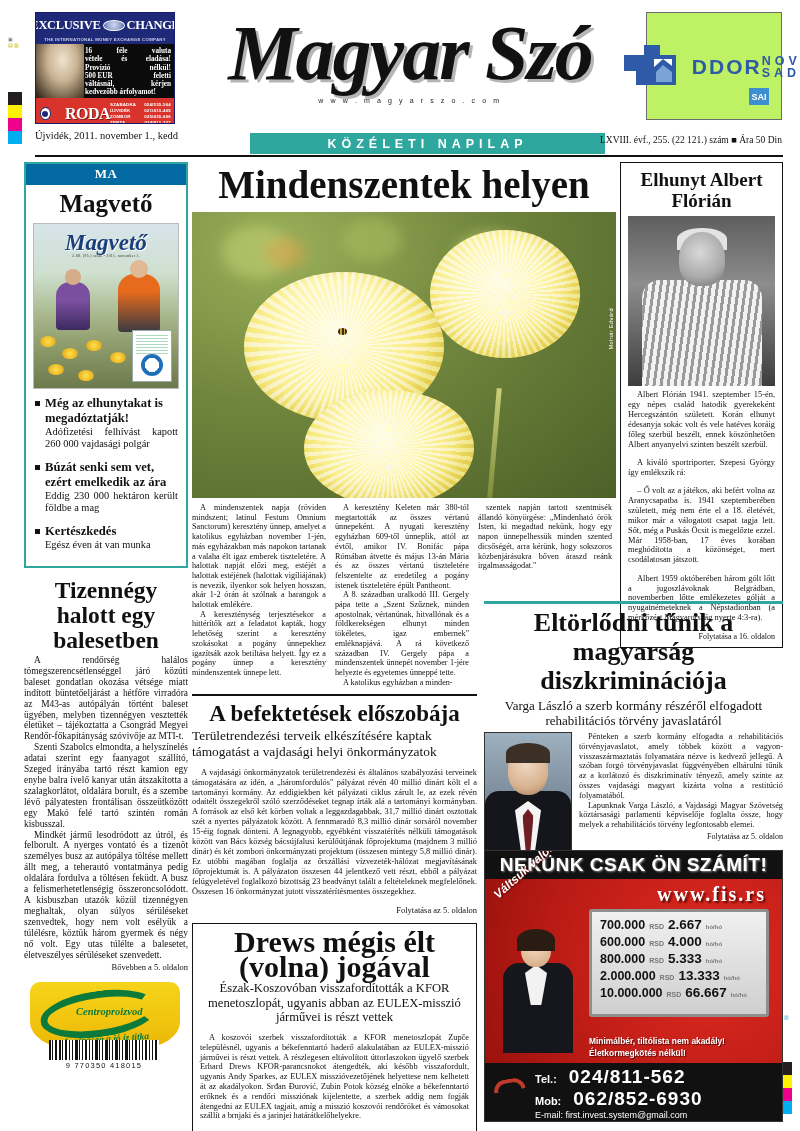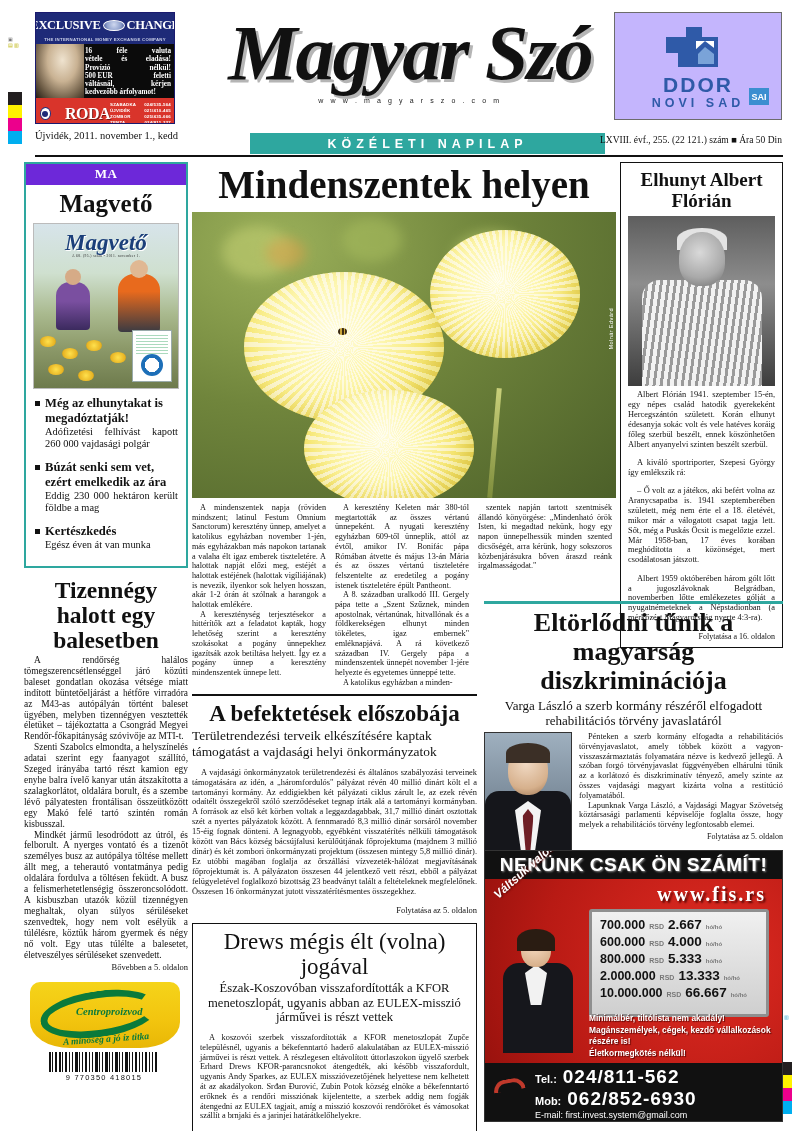--- a/index.html
+++ b/index.html
@@ -103,22 +103,22 @@
     color:#111; text-shadow:3px 3px 0 rgba(120,120,120,0.55);
     white-space:nowrap;
   }
   .masthead .web {
     font-family:"Liberation Sans", sans-serif;
     font-size:7px; letter-spacing:2.6px; color:#222; margin-top:1px;
   }
 
   .ddor {
     position:absolute; right:18px; top:12px;
-    width:168px; height:108px; border:1px solid #6c6c6c; background:#c4b5fd;
-    display:flex; flex-direction:column; align-items:center; justify-content:center;
+    width:136px; height:108px; border:1px solid #6c6c6c; background:#bef264;
+    display:flex; align-items:center; justify-content:center;
   }
   .ddor .mark { width:72px; height:48px; position:relative; margin-bottom:3px; }
   .ddor .word {
     font-family:"Liberation Sans", sans-serif; font-weight:bold;
     color:#2f5aa8; letter-spacing:1px; line-height:1;
   }
   .ddor .w1 { font-size:21px; letter-spacing:2px; }
   .ddor .w2 { font-size:12.5px; letter-spacing:4px; margin-top:2px; }
   .ddor .sai {
     position:absolute; right:12px; bottom:14px;
@@ -143,21 +143,21 @@
   }
 
   
   .col-left  { position:absolute; left:24px;  top:162px; width:164px; }
   .col-mid   { position:absolute; left:192px; top:162px; width:424px; }
   .col-right { position:absolute; left:620px; top:162px; width:163px; }
 
   
   .ma-box { border:2px solid #2ea79f; background:#fff; padding:0 0 6px 0; }
   .ma-head {
-    background:#6d28d9; color:#fff; text-align:center;
+    background:#0369a1; color:#fff; text-align:center;
     font-family:"Liberation Serif", serif; font-weight:bold;
     font-size:13px; padding:2px 0 3px 0; letter-spacing:0.5px;
   }
   .ma-title {
     text-align:center; font-weight:bold; font-size:25px; line-height:29px;
     padding:4px 0 5px 0;
   }
   .ma-photo {
     margin:0 7px; height:166px; position:relative; overflow:hidden;
     background:linear-gradient(#d7e4ea 0%, #cfe0cf 30%, #a9b98e 55%, #8d9a6a 75%, #6d7a4c 100%);
@@ -253,21 +253,21 @@
     position:absolute; left:52px; top:24px;
     font-family:"Liberation Serif", serif; font-style:italic; font-weight:bold;
     font-size:10.5px; color:#0b7a3b;
   }
   .centro .slogan {
     position:absolute; left:22px; top:52px; width:120px; text-align:center;
     font-family:"Liberation Serif", serif; font-style:italic; font-weight:bold;
     font-size:9.5px; color:#0b7a3b; transform:rotate(-4deg);
   }
   .barcode {
-    position:absolute; left:25px; top:70px; width:110px; height:28px;
+    position:absolute; left:25px; top:58px; width:110px; height:28px;
   }
   .barcode .bars {
     height:20px; width:110px;
     background:repeating-linear-gradient(90deg,
       #111 0 1.5px, #fff 1.5px 3px, #111 3px 4px, #fff 4px 6.5px,
       #111 6.5px 8.5px, #fff 8.5px 10px);
   }
   .barcode .num {
     font-family:"Liberation Sans", sans-serif; font-size:7.5px; letter-spacing:1.2px;
     text-align:center; margin-top:1px;
@@ -320,21 +320,21 @@
 
   .befek h2 {
     margin:5px 0 2px 0; font-size:23px; line-height:25px; text-align:center; font-weight:bold;
   }
   .befek .dek {
     font-size:13.4px; line-height:15.5px; margin-bottom:3px;
   }
   .befek .txt { font-size:8.4px; line-height:9.9px; text-align:justify; text-indent:9px; }
   .box-rule { border:1.6px solid #111; padding:5px 7px 5px 7px; margin-top:8px; }
   .drews h2 {
-    margin:0 0 2px 0; font-size:23px; line-height:25px; text-align:center; font-weight:normal;
+    margin:0 0 2px 0; font-size:30px; line-height:25px; text-align:center; font-weight:bold;
   }
   .drews .dek { font-size:12.6px; line-height:14.6px; text-align:center; margin-bottom:3px; }
   .drews .txt { font-size:8.3px; line-height:9.8px; text-align:justify; text-indent:9px; }
 
   
   .albert-box { border:1.6px solid #111; padding:6px 7px; }
   .albert-box h3 {
     margin:0 0 5px 0; font-size:19px; line-height:21px; text-align:center; font-weight:bold;
   }
   .albert-photo {
@@ -465,21 +465,21 @@
   }
   .fis .bullets {
     position:absolute; left:104px; bottom:62px; width:190px; color:#fff;
     font-weight:bold; font-size:8.4px; line-height:11.5px;
     text-shadow:1px 1px 1px #5a0704;
   }
   .fis .botband {
     position:absolute; left:0; right:0; bottom:0; height:58px; background:#111;
     color:#fff; padding:3px 6px;
   }
-  .fis .botband .tel { display:flex; align-items:baseline; gap:6px; }
+  .fis .botband .tel { display:flex; align-items:baseline; gap:12px; }
   .fis .botband .lbl { font-size:11px; font-weight:bold; }
   .fis .botband .num { font-size:19px; font-weight:bold; letter-spacing:1px; }
   .fis .botband .em { font-size:9px; }
   .fis .botband .addr {
     font-size:8.6px; text-align:center; margin-top:1px; border-top:1px solid #444; padding-top:1px;
   }
   .fis .phoneicon {
     position:absolute; left:8px; bottom:20px; width:34px; height:26px;
   }
   .fis .phoneicon .hs {
@@ -817,21 +817,20 @@
 
     <div class="lady">
       <span class="body"></span>
       <span class="blouse"></span>
       <span class="head"></span>
       <span class="hair"></span>
     </div>
 
     <div class="bullets">
       <div>Minimálbér, tiltólista nem akadály!</div>
-      <div>Magánszemélyek, cégek, kezdő vállalkozások részére is!</div>
       <div>Életkormegkötés nélkül!</div>
     </div>
 
     <div class="botband">
       <div class="phoneicon">
           <span class="hs"></span>
         </div>
       <div style="margin-left:44px;">
         <div class="tel">
           <span class="lbl">Tel.:</span>

